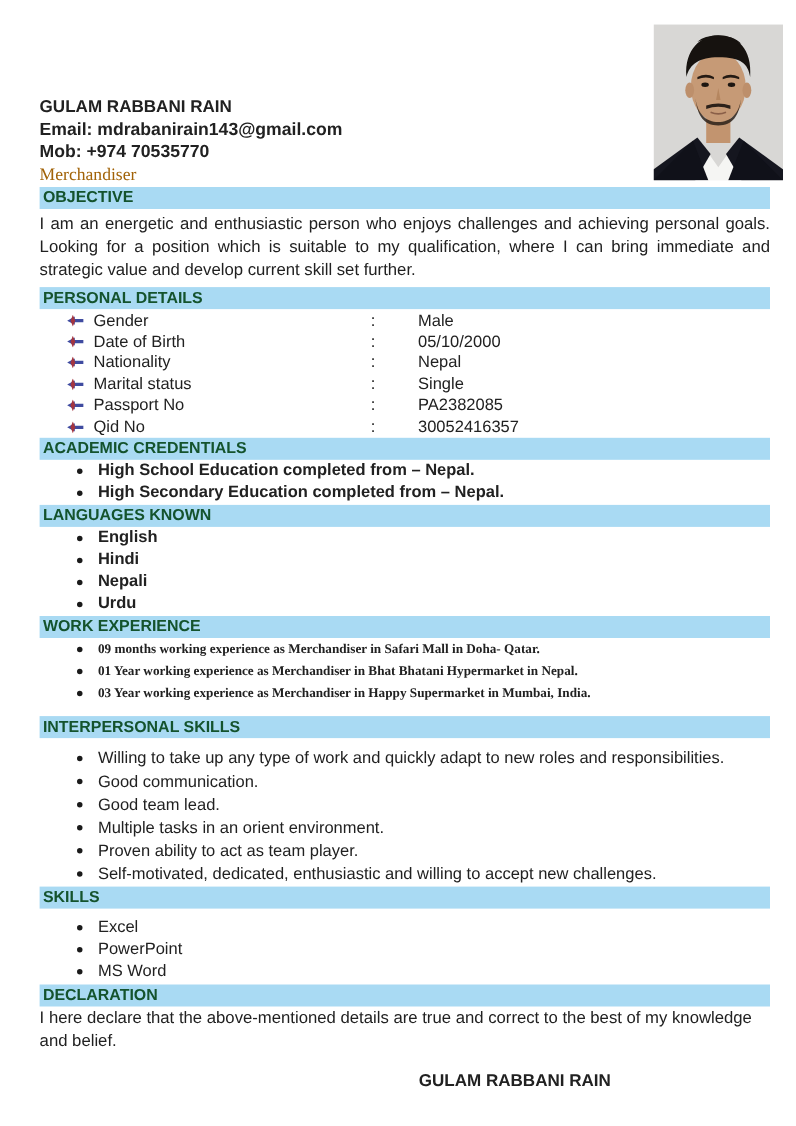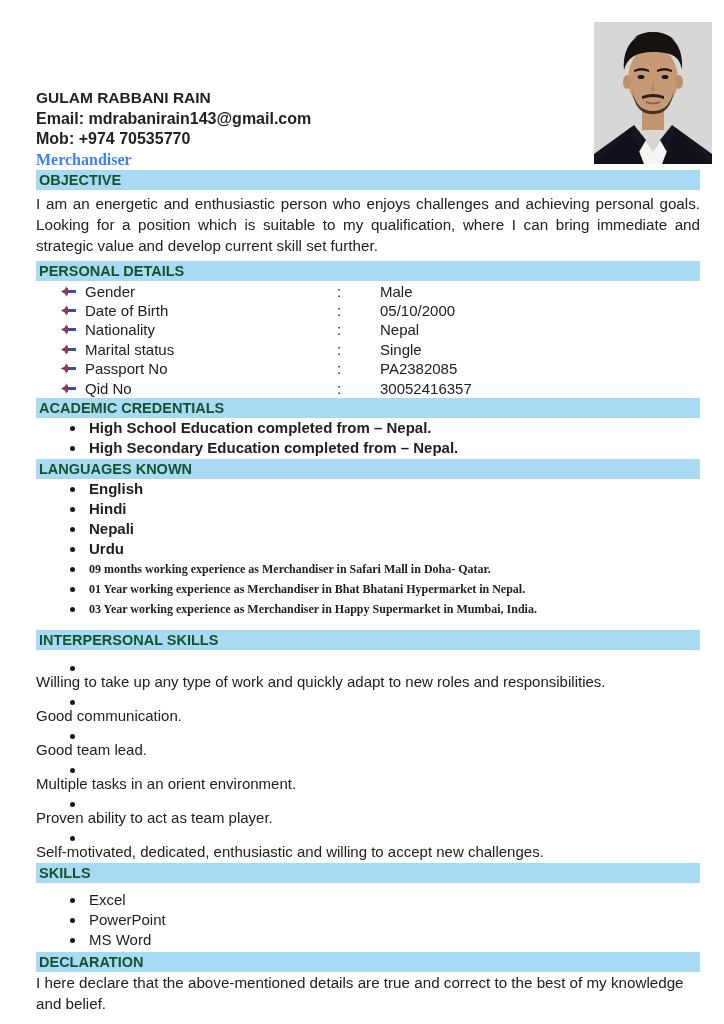--- a/index.html
+++ b/index.html
@@ -4,22 +4,22 @@
 <style>
   html,body{margin:0;padding:0;background:#ffffff;}
   .page{
     position:relative;width:724px;height:1024px;background:#ffffff;overflow:hidden;
     font-family:"Liberation Sans",sans-serif;color:#212121;
   }
   .content{position:absolute;left:36px;top:0;width:664px;}
   
   .name{margin-top:88px;font-size:15.5px;font-weight:700;line-height:20.5px;}
   .contact{font-size:16px;font-weight:700;line-height:20.5px;}
-  .role{font-family:"Liberation Serif",serif;font-weight:700;font-size:16px;
-        color:#3b82f6;line-height:20px;}
+  .role{font-family:"Liberation Serif",serif;font-weight:400;font-size:16px;
+        color:#a16207;line-height:20px;}
   
   .photo{position:absolute;left:594px;top:22px;width:118px;height:142px;overflow:hidden;}
   
   .bar{height:20px;background:#a9daf3;display:flex;align-items:center;
        font-weight:700;font-size:14.5px;color:#14532d;padding-left:3px;margin-top:4px;}
   .bar.mt0{margin-top:0;}
   .bar.mt1{margin-top:1px;}
   .bar.mt11{margin-top:11px;}
   
   .para{font-size:15.2px;line-height:21.3px;text-align:justify;margin-top:3px;}
@@ -29,21 +29,21 @@
   .pd-bullet{flex:0 0 auto;margin-left:25px;width:15px;height:11px;}
   .pd-label{margin-left:9px;width:252px;}
   .pd-colon{width:43px;}
   .pd-value{flex:1;}
   
   .li{display:flex;font-size:15px;line-height:20px;}
   .li .dot{flex:0 0 auto;width:5px;height:5px;border-radius:50%;background:#1a1a1a;
            margin:8px 14px 0 34px;}
   .li.bold{font-weight:700;}
   .work .li{font-family:"Liberation Serif",serif;font-weight:700;font-size:12px;line-height:20px;}
-  .inter .li{line-height:21px;flex-direction:column;}
+  .inter .li{line-height:21px;}
   .inter .li:first-child{margin-top:8px;}
   .skills-list .li:first-child{margin-top:7px;}
   .sig{margin-top:17px;font-weight:700;font-size:15.5px;padding-left:200px;text-align:center;}
 </style>
 </head>
 <body>
 
 <div class="page">
 
   <div class="photo">
@@ -175,20 +175,21 @@
       <div class="li bold">
           <span class="dot"></span>
           <span>Nepali</span>
         </div>
       <div class="li bold">
           <span class="dot"></span>
           <span>Urdu</span>
         </div>
     </div>
 
+    <div class="bar mt1">WORK EXPERIENCE</div>
     <div class="work">
       <div class="li">
           <span class="dot"></span>
           <span>09 months working experience as Merchandiser in Safari Mall in Doha- Qatar.</span>
         </div>
       <div class="li">
           <span class="dot"></span>
           <span>01 Year working experience as Merchandiser in Bhat Bhatani Hypermarket in Nepal.</span>
         </div>
       <div class="li">

